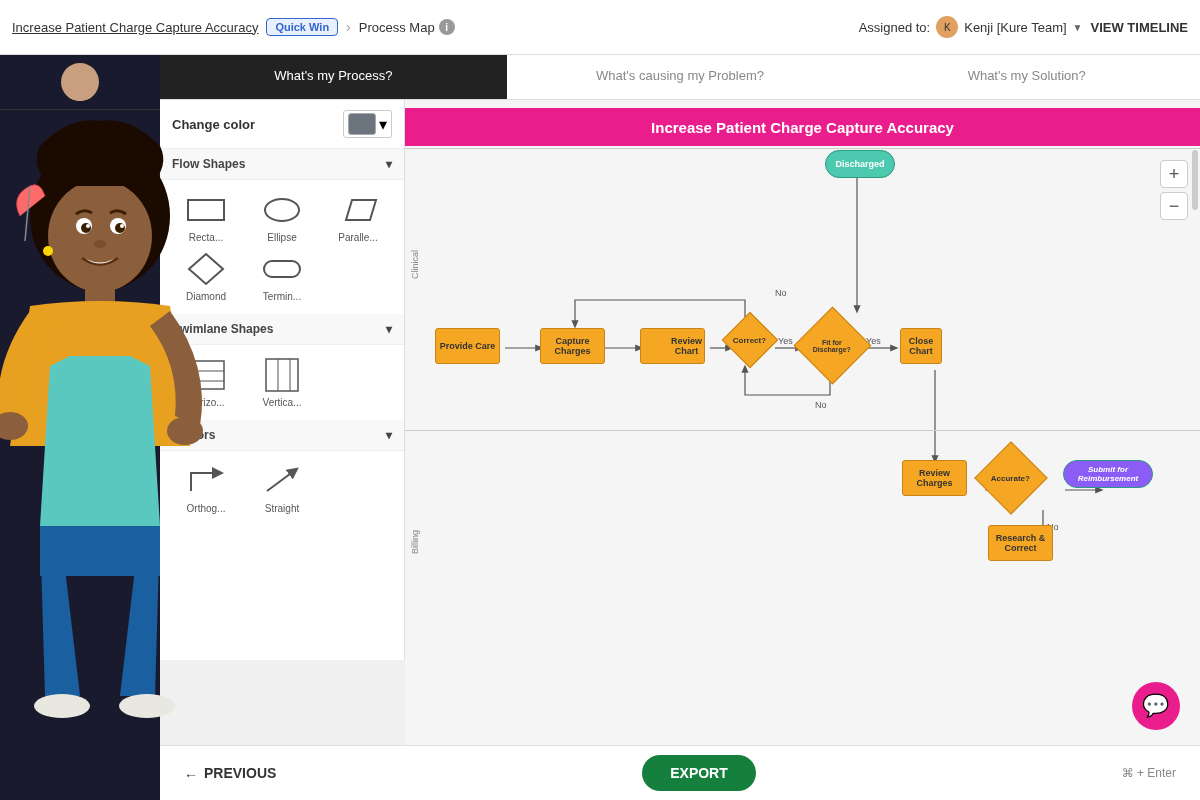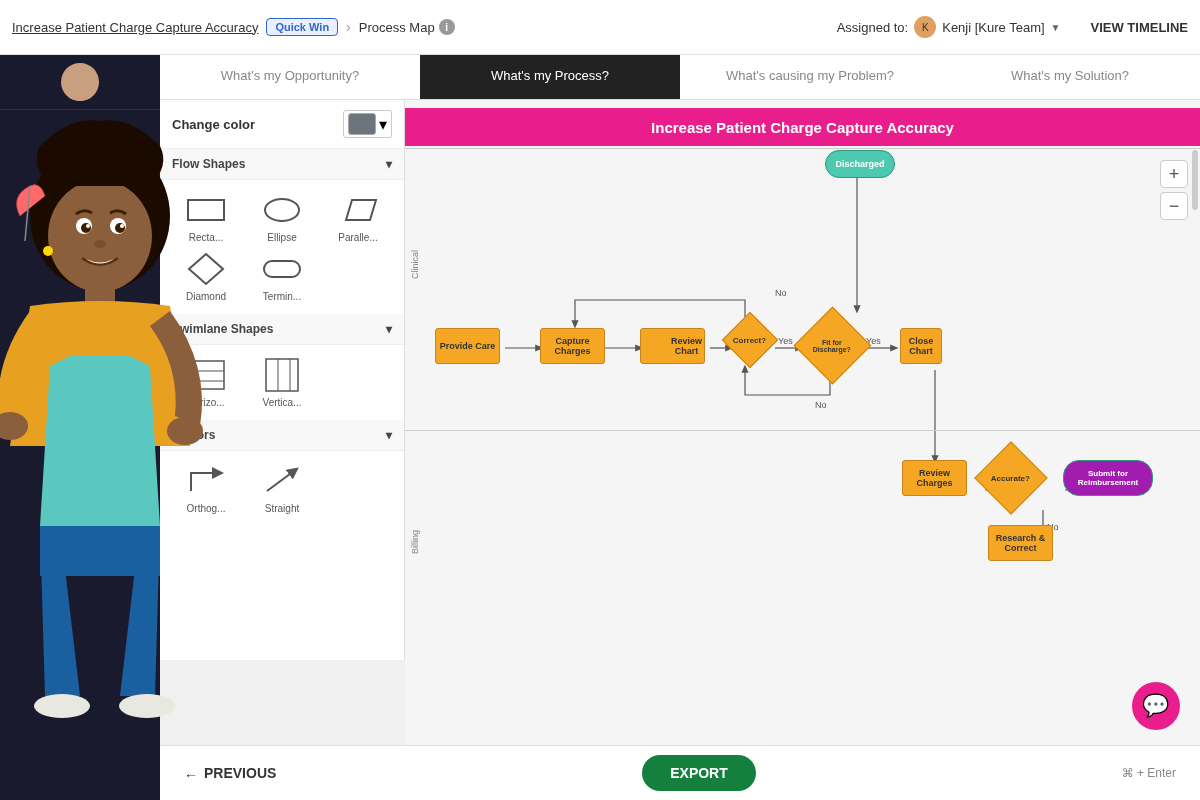--- a/index.html
+++ b/index.html
@@ -18,21 +18,21 @@
       background: #e8f0ff; color: #3366cc; font-size: 11px; font-weight: bold;
       padding: 2px 8px; border-radius: 4px; border: 1px solid #3366cc;
     }
     .breadcrumb-sep { color: #999; font-size: 14px; }
     .process-map-label { color: #333; font-size: 13px; display: flex; align-items: center; gap: 4px; }
     .info-icon {
       display: inline-flex; align-items: center; justify-content: center;
       width: 16px; height: 16px; background: #999; color: #fff;
       border-radius: 50%; font-size: 10px; font-weight: bold;
     }
-    #top-bar-right { display: flex; align-items: center; gap: 30px; font-size: 13px; justify-content: flex-end; }
+    #top-bar-right { display: flex; align-items: center; gap: 8px; font-size: 13px; justify-content: flex-end; }
     .assigned-to { display: flex; align-items: center; gap: 6px; color: #333; }
     .avatar-sm {
       width: 22px; height: 22px; border-radius: 50%; background: #e0a060;
       display: inline-flex; align-items: center; justify-content: center; font-size: 10px;
     }
     .view-timeline { color: #333; font-weight: bold; font-size: 13px; text-decoration: none; cursor: pointer; }
     .chevron-down { font-size: 10px; color: #666; }
 
     
     #tabs {
@@ -228,23 +228,20 @@
       <span>Assigned to:</span>
       <div class="avatar-sm">K</div>
       <span style="cursor:pointer;">Kenji [Kure Team]</span>
       <span class="chevron-down">▼</span>
     </span>
     <span class="view-timeline">VIEW TIMELINE</span>
   </div>
 </div>
 
 <div id="tabs">
-  <div class="tab">
-    <span>What's my Opportunity?</span>
-  </div>
   <div class="tab active">
     <span>What's my Process?</span>
   </div>
   <div class="tab">
     <span>What's causing my Problem?</span>
   </div>
   <div class="tab">
     <span>What's my Solution?</span>
   </div>
 </div>
@@ -436,21 +433,21 @@
     </div>
 
     <div class="fc-node rect-node" style="left:495px;top:228px;width:42px;height:36px;">Close Chart</div>
 
     <div class="fc-node teal-node" style="left:497px;top:360px;width:65px;height:36px;background:#f5a623;border:1.5px solid #c8831a;color:#333;border-radius:3px;">Review Charges</div>
 
     <div class="fc-node" style="left:580px;top:352px;width:52px;height:52px;background:#f5a623;border:1.5px solid #c8831a;transform:rotate(45deg);">
       <span style="transform:rotate(-45deg);display:block;font-size:8px;font-weight:bold;color:#333;">Accurate?</span>
     </div>
 
-    <div class="fc-node" style="left:658px;top:360px;width:90px;height:36px;background:#a21caf;border:1.5px solid #2a9a80;border-radius:16px;color:#fff;font-size:8px;font-weight:bold;">Submit for Reimbursement</div>
+    <div class="fc-node" style="left:658px;top:360px;width:90px;height:28px;background:#8b5cf6;border:1.5px solid #2a9a80;border-radius:16px;color:#fff;font-size:8px;font-weight:bold;font-style:italic;">Submit for Reimbursement</div>
 
     <div class="fc-node rect-node" style="left:583px;top:425px;width:65px;height:36px;">Research &amp; Correct</div>
 
     <div id="zoom-controls">
       <div class="zoom-btn">+</div>
       <div class="zoom-btn">−</div>
     </div>
   </div>
 </div>
 

